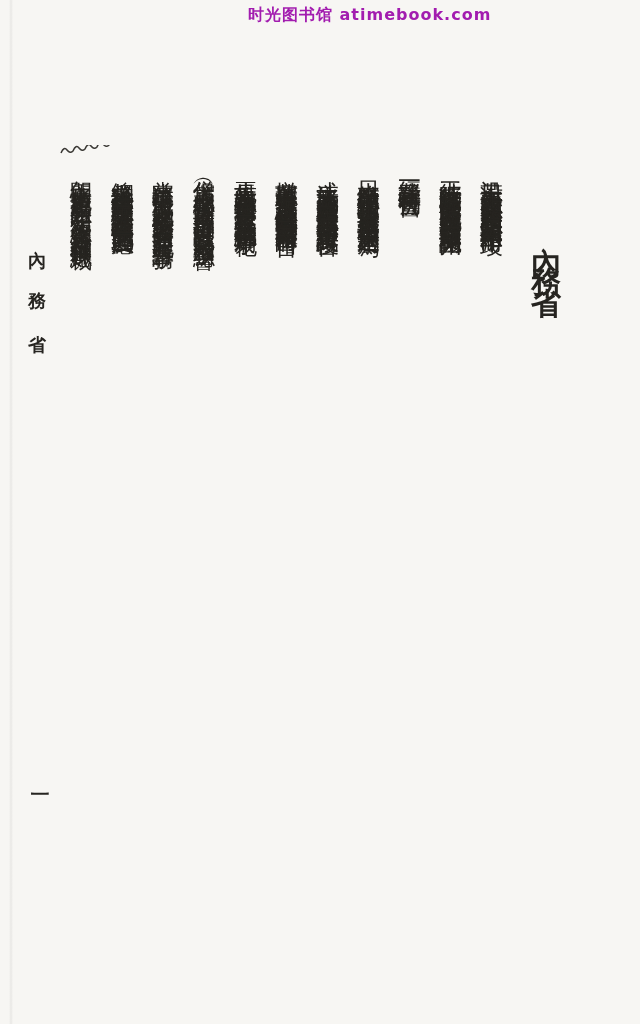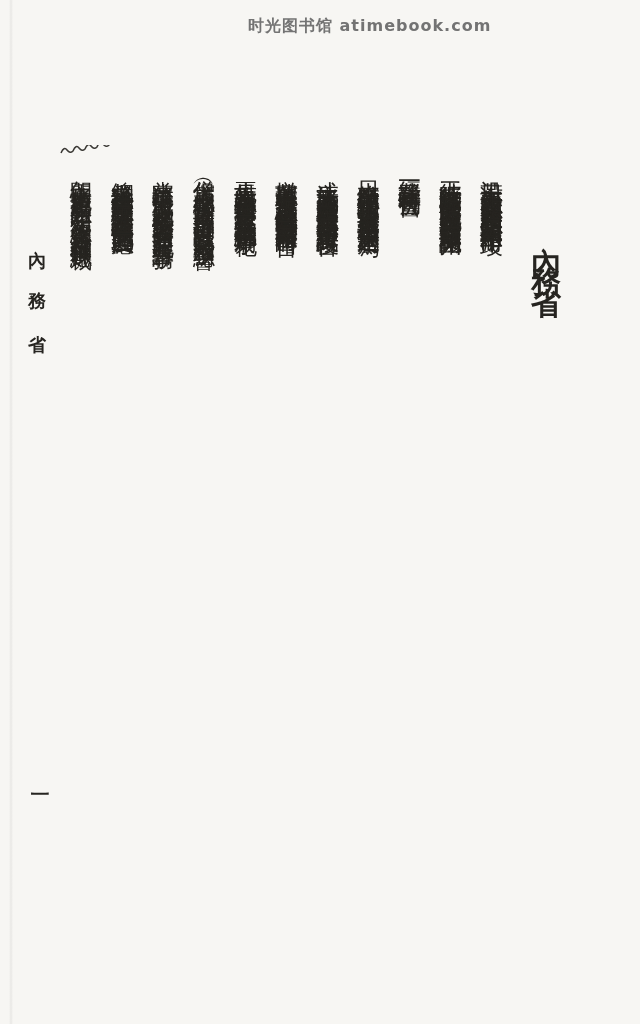--- a/index.html
+++ b/index.html
@@ -12,24 +12,24 @@
     position:relative;width:640px;height:1024px;
     background:#f7f6f3;
     color:#262420;
   }
   
   .spine-shadow{
     position:absolute;left:9px;top:0;width:4px;height:100%;
     background:linear-gradient(to right, rgba(0,0,0,0.00), rgba(0,0,0,0.06), rgba(0,0,0,0.00));
   }
   .watermark{
-    position:absolute;top:16px;left:248px;
+    position:absolute;top:5px;left:248px;
     font-family:"DejaVu Sans","Liberation Sans",sans-serif;
     font-size:16px;font-weight:bold;letter-spacing:1px;
-    color:#737373;
+    color:#a21caf;
     white-space:nowrap;
   }
   .wavy{
     position:absolute;left:60px;top:145px;width:520px;height:14px;
   }
   .wavy path{stroke:#3c3a36;stroke-width:1.5;fill:none;}
   .textblock{
     position:absolute;top:163px;right:66px;height:848px;
     writing-mode:vertical-rl;
     text-orientation:mixed;

